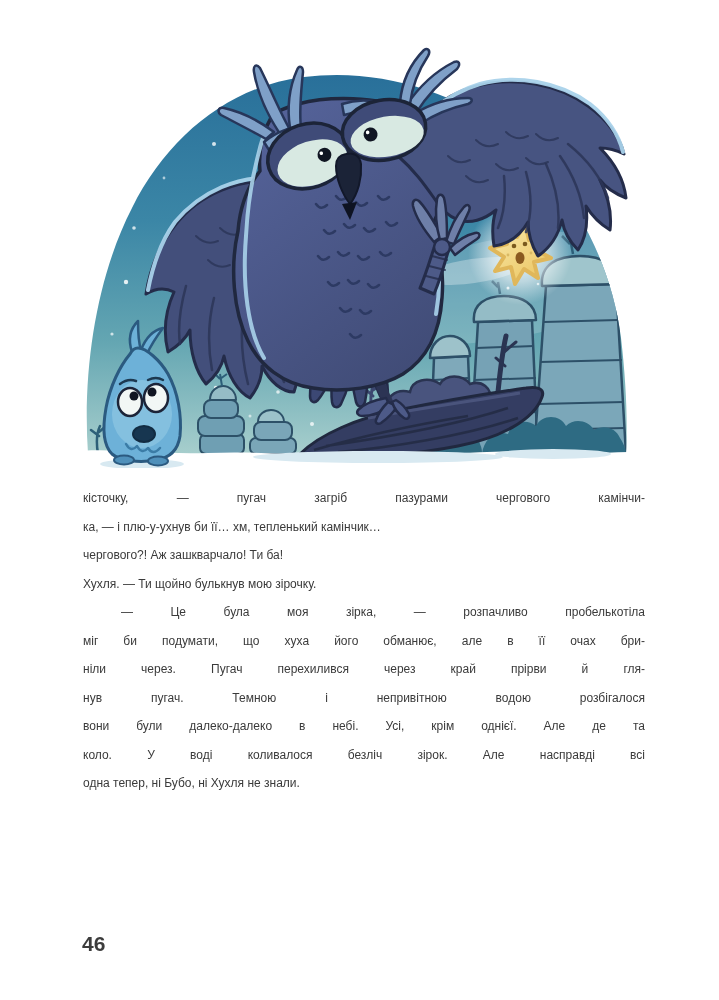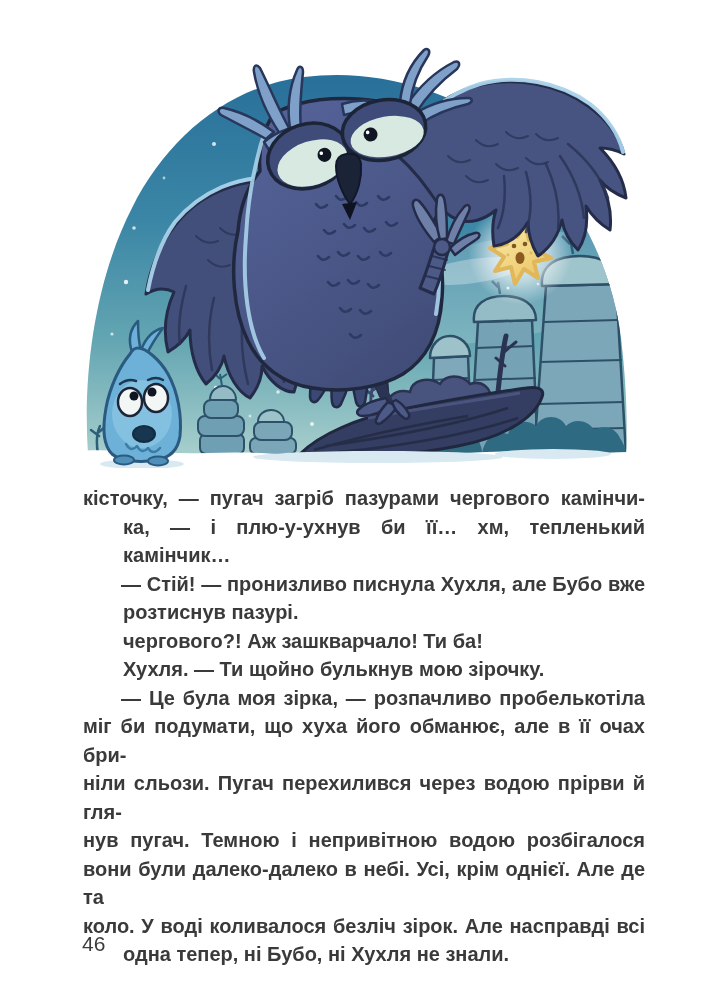--- a/index.html
+++ b/index.html
@@ -5,29 +5,29 @@
   html,body{margin:0;padding:0;}
   body{
     width:719px;height:1000px;position:relative;overflow:hidden;
     background:#ffffff;
     font-family:"Liberation Sans","DejaVu Sans",sans-serif;
   }
   .page{position:absolute;inset:0;background:#fff;}
   .illustration{position:absolute;left:68px;top:36px;width:582px;height:432px;}
   .story{
     position:absolute;left:83px;top:484px;width:562px;
-    color:#3a3a3a;font-size:20px;line-height:28.5px;font-weight:700;
+    color:#3a3a3a;font-size:12px;line-height:28.5px;font-weight:400;
   }
   .para{margin:0;}
   .line{text-align:justify;text-align-last:justify;text-justify:inter-word;}
-  .line.last{text-align-last:left;margin-left:40px;}
+  .line.last{text-align-last:left;}
   .line.indent{padding-left:38px;}
   .page-number{
     position:absolute;left:82px;top:932px;
-    color:#3c3c3c;font-size:21px;font-weight:400;
+    color:#3c3c3c;font-size:21px;font-weight:700;
   }
 </style>
 </head>
 <body>
 
 <div class="page">
 
   <svg class="illustration" viewBox="0 0 582 432" aria-hidden="true">
     <defs>
       <linearGradient id="skyGrad" x1="0" y1="40" x2="0" y2="420" gradientUnits="userSpaceOnUse">
@@ -320,33 +320,29 @@
       </g>
     </g>
   </svg>
 
   <div class="story">
       <div class="para">
         <div class="line">кісточку, — пугач загріб пазурами чергового камінчи-</div>
         <div class="line last">ка, — і плю-у-ухнув би її… хм, тепленький камінчик…</div>
       </div>
       <div class="para">
-        <div class="line indent">— Стій! — пронизливо писнула Хухля, але Бубо вже</div>
-        <div class="line last">розтиснув пазурі.</div>
-      </div>
-      <div class="para">
         <div class="line last">чергового?! Аж зашкварчало! Ти ба!</div>
       </div>
       <div class="para">
         <div class="line last">Хухля. — Ти щойно булькнув мою зірочку.</div>
         <div class="line indent">— Це була моя зірка, — розпачливо пробелькотіла</div>
       </div>
       <div class="para">
         <div class="line">міг би подумати, що хуха його обманює, але в її очах бри-</div>
-        <div class="line">ніли сльози. Пугач перехилився через водою прірви й гля-</div>
+        <div class="line">ніли через. Пугач перехилився через край прірви й гля-</div>
         <div class="line">нув пугач. Темною і непривітною водою розбігалося</div>
         <div class="line">вони були далеко-далеко в небі. Усі, крім однієї. Але де та</div>
         <div class="line">коло. У воді коливалося безліч зірок. Але насправді всі</div>
         <div class="line last">одна тепер, ні Бубо, ні Хухля не знали.</div>
       </div>
     </div>
 
   <div class="page-number">46</div>
 
 </div>

